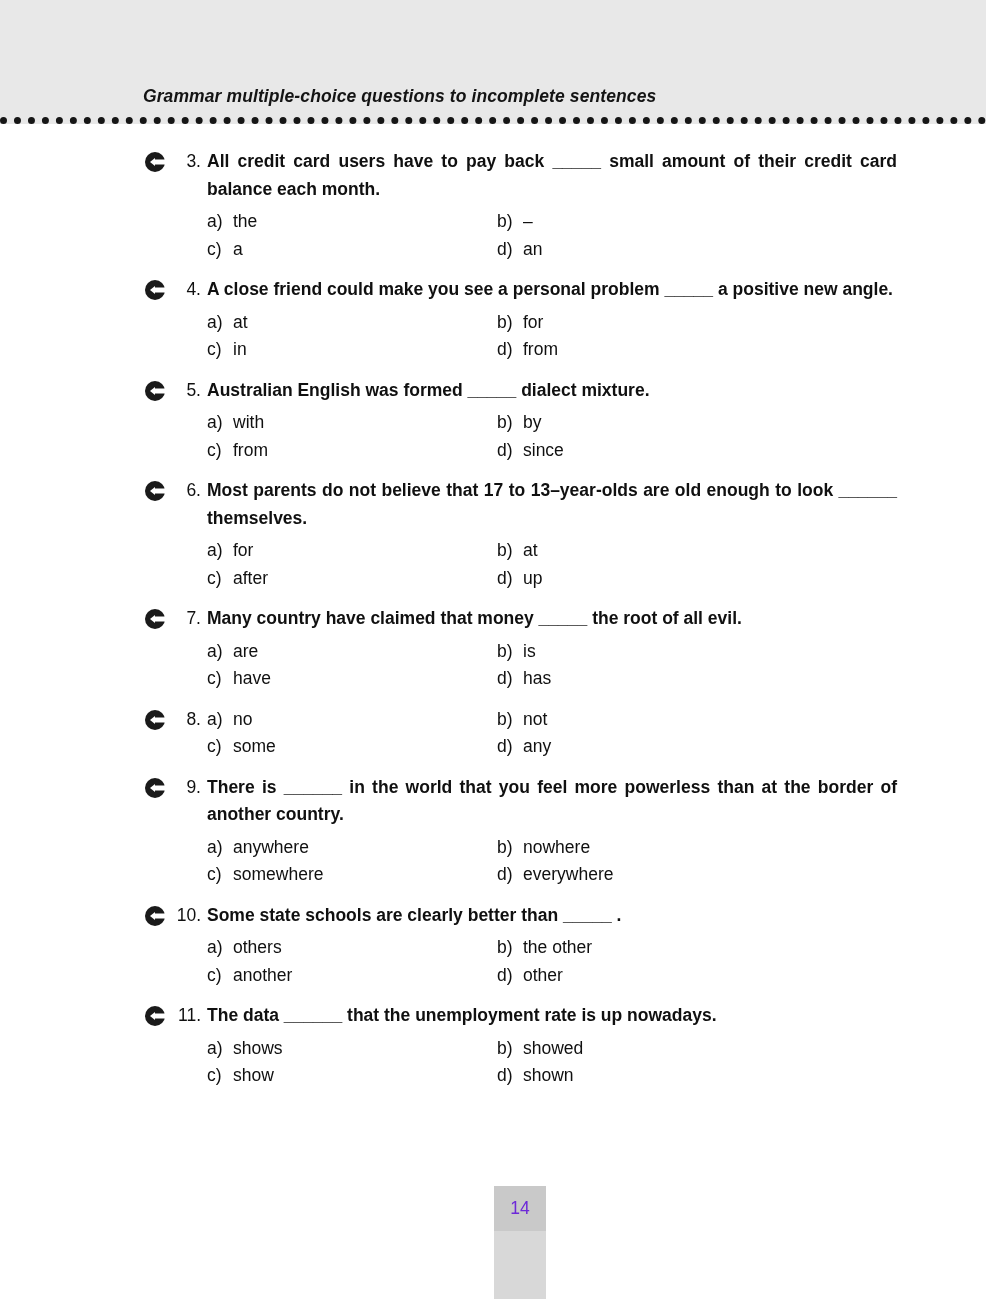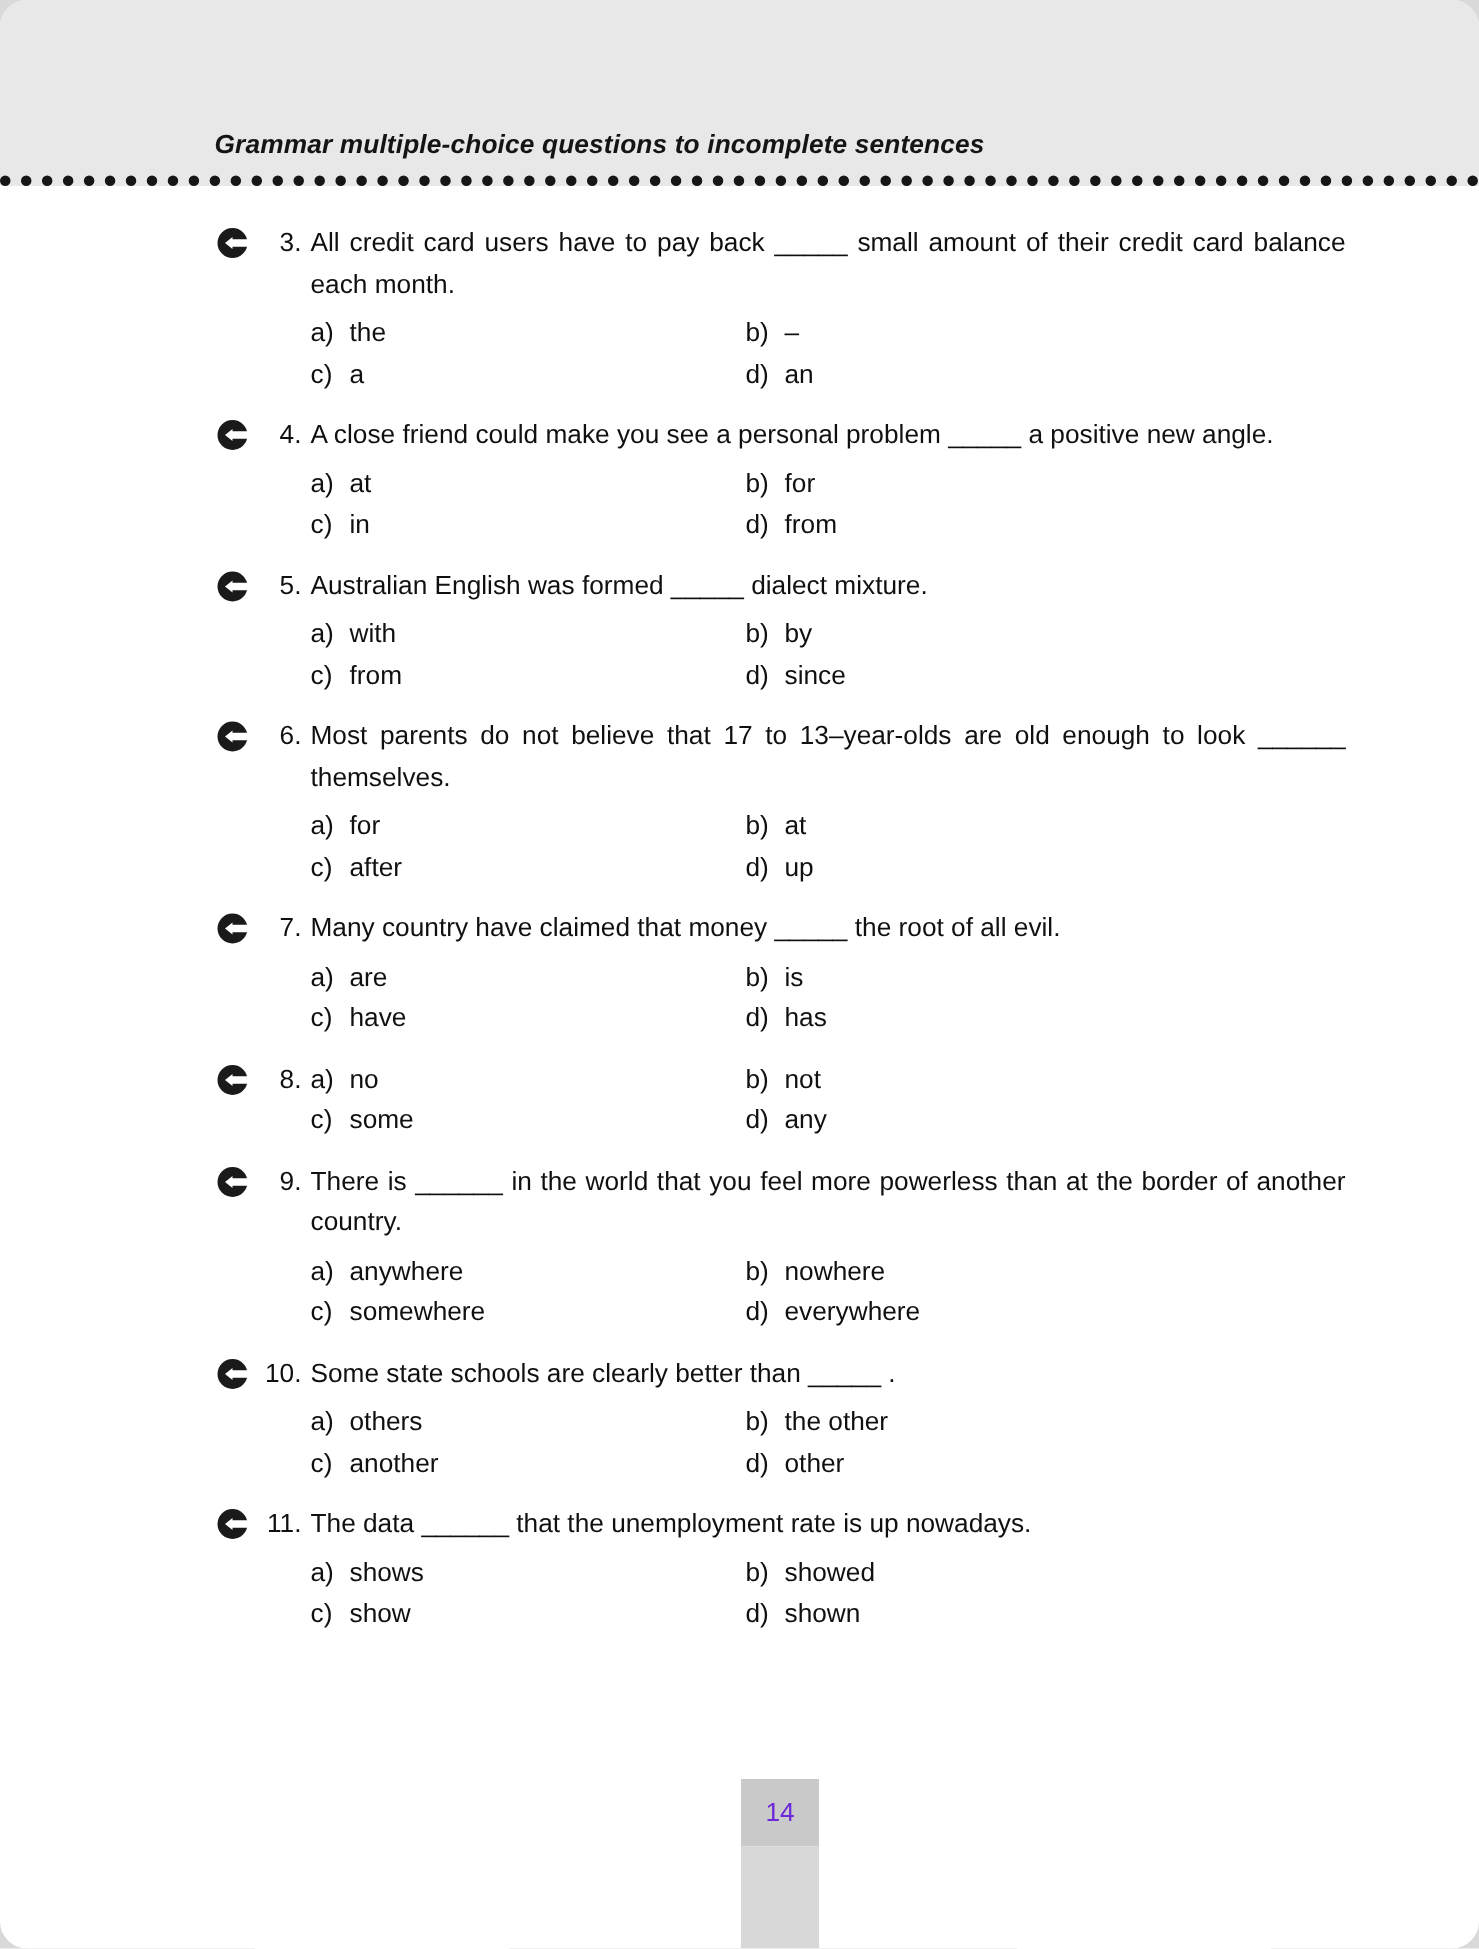--- a/index.html
+++ b/index.html
@@ -8,21 +8,20 @@
     background: #d9d9d9;
     font-family: "Liberation Sans", sans-serif;
   }
   .page {
     position: relative;
     width: 986px;
     height: 1299px;
     margin: 0 auto;
     background: #ffffff;
     overflow: hidden;
-    border-radius: 18px;
   }
   
   .header {
     background: #e8e8e8;
     padding-top: 86px;
   }
   .title {
     margin-left: 143px;
     font-size: 17.5px;
     font-weight: bold;
@@ -82,20 +81,21 @@
   .q-num {
     flex: 0 0 36px;
     text-align: right;
     margin-right: 6px;
     white-space: nowrap;
   }
   .q-body { flex: 1; min-width: 0; }
   .q-text {
     text-align: justify;
     margin-bottom: 5px;
+    font-weight: bold;
   }
   .q-options {
     display: grid;
     grid-template-columns: 290px 1fr;
   }
   .option { display: flex; }
   .opt-label { flex: 0 0 26px; }
   
   .page-number-box {
     position: absolute;

